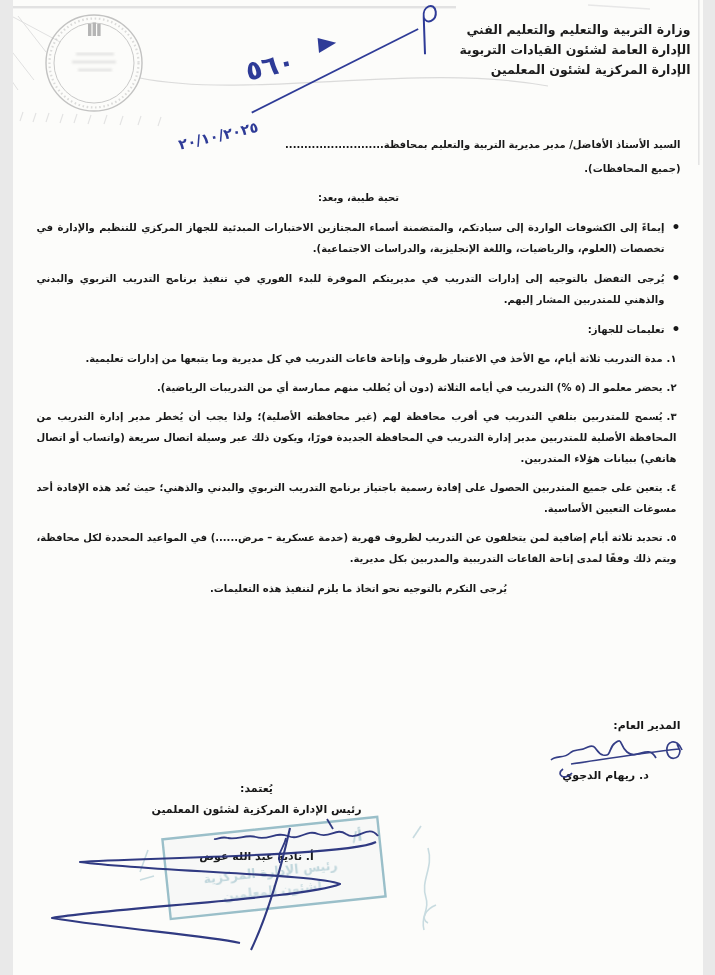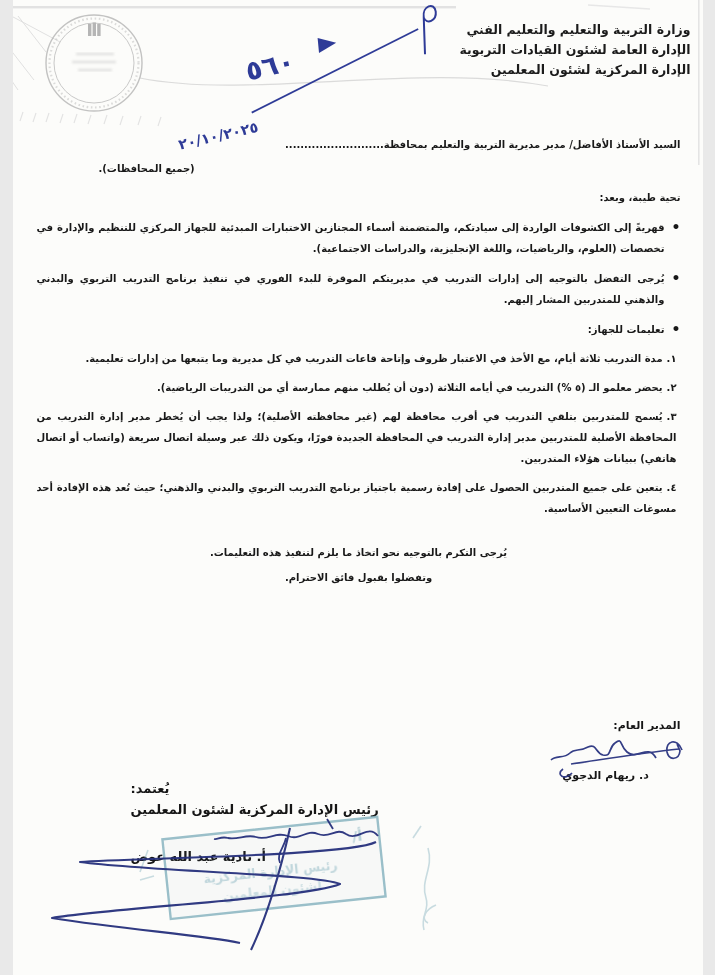--- a/index.html
+++ b/index.html
@@ -19,37 +19,37 @@
     text-align:right;font-size:12.5px;font-weight:bold;line-height:20px;
     color:#1b1b1b;letter-spacing:-0.2px;
   }
   
   .flow{
     position:absolute;top:134px;right:22px;left:24px;
     font-size:10px;font-weight:bold;line-height:21px;color:#181818;
   }
   .toLine{white-space:nowrap;}
   .dots{letter-spacing:0.5px;font-weight:bold;}
-  .scopeLine{text-align:left;padding-left:62px;margin-top:3px;}
-  .greet{text-align:right;margin-top:8px;}
+  .scopeLine{text-align:right;padding-left:62px;margin-top:3px;}
+  .greet{text-align:center;margin-top:8px;}
   .bul{position:relative;margin-top:9px;padding-right:16px;text-align:justify;}
   .bul::before{content:"•";position:absolute;right:0;top:0;font-size:14px;}
   .item{margin-top:8px;padding-right:4px;text-align:justify;}
   .item .num{margin-left:4px;}
-  .closing{ text-align:center;margin-top:23px;font-weight:bold;}
+  .closing{ text-align:center;margin-top:9px;font-weight:bold;}
   .closing2{text-align:center;margin-top:4px;font-weight:bold;}
   
   .sigR{
     position:absolute;top:716px;right:22px;width:190px;
     font-size:11px;font-weight:bold;text-align:right;line-height:20px;
   }
   .sigR .name{margin-top:30px;text-align:center;padding-left:40px;}
   .sigL{
     position:absolute;top:778px;left:118px;width:252px;
-    font-size:13px;font-weight:bold;text-align:left;line-height:21px;
+    font-size:11px;font-weight:bold;text-align:center;line-height:21px;
   }
   .sigL .name{margin-top:26px;}
   
   .art{position:absolute;inset:0;pointer-events:none;}
 </style>
 </head>
 <body>
 
 <div class="page">
 
@@ -57,31 +57,31 @@
     <div>وزارة التربية والتعليم والتعليم الفني</div>
     <div>الإدارة العامة لشئون القيادات التربوية</div>
     <div>الإدارة المركزية لشئون المعلمين</div>
   </div>
 
   <div class="flow">
     <div class="toLine"><span>السيد الأستاذ الأفاضل/ مدير مديرية التربية والتعليم بمحافظة</span><span class="dots">..........................</span></div>
     <div class="scopeLine">(جميع المحافظات).</div>
     <div class="greet">تحية طيبة، وبعد:</div>
 
-    <div class="bul">قهريةً إلى الكشوفات الواردة إلى سيادتكم، والمتضمنة أسماء المجتازين الاختبارات المبدئية للجهاز المركزي للتنظيم والإدارة في تخصصات (العلوم، والرياضيات، واللغة الإنجليزية، والدراسات الاجتماعية).</div>
+    <div class="bul">إيماءً إلى الكشوفات الواردة إلى سيادتكم، والمتضمنة أسماء المجتازين الاختبارات المبدئية للجهاز المركزي للتنظيم والإدارة في تخصصات (العلوم، والرياضيات، واللغة الإنجليزية، والدراسات الاجتماعية).</div>
     <div class="bul">يُرجى التفضل بالتوجيه إلى إدارات التدريب في مديريتكم الموقرة للبدء الفوري في تنفيذ برنامج التدريب التربوي والبدني والذهني للمتدربين المشار إليهم.</div>
     <div class="bul">تعليمات للجهاز:</div>
 
     <div class="item"><span class="num">١.</span><span>مدة التدريب ثلاثة أيام، مع الأخذ في الاعتبار ظروف وإتاحة قاعات التدريب في كل مديرية وما يتبعها من إدارات تعليمية.</span></div>
     <div class="item"><span class="num">٢.</span><span>يحضر معلمو الـ (٥ %) التدريب في أيامه الثلاثة (دون أن يُطلب منهم ممارسة أي من التدريبات الرياضية).</span></div>
     <div class="item"><span class="num">٣.</span><span>يُسمح للمتدربين بتلقي التدريب في أقرب محافظة لهم (غير محافظته الأصلية)؛ ولذا يجب أن يُخطر مدير إدارة التدريب من المحافظة الأصلية للمتدربين مدير إدارة التدريب في المحافظة الجديدة فورًا، ويكون ذلك عبر وسيلة اتصال سريعة (واتساب أو اتصال هاتفي) ببيانات هؤلاء المتدربين.</span></div>
     <div class="item"><span class="num">٤.</span><span>يتعين على جميع المتدربين الحصول على إفادة رسمية باجتياز برنامج التدريب التربوي والبدني والذهني؛ حيث تُعد هذه الإفادة أحد مسوغات التعيين الأساسية.</span></div>
+    <div class="item"><span class="num">٥.</span><span>تحديد ثلاثة أيام إضافية لمن يتخلفون عن التدريب لظروف قهرية (خدمة عسكرية – مرض......) في المواعيد المحددة لكل محافظة، ويتم ذلك وفقًا لمدى إتاحة القاعات التدريبية والمدربين بكل مديرية.</span></div>
 
     <div class="closing">يُرجى التكرم بالتوجيه نحو اتخاذ ما يلزم لتنفيذ هذه التعليمات.</div>
-    <div class="closing2">وتفضلوا بقبول فائق الاحترام.</div>
   </div>
 
   <div class="sigR">
     <div>المدير العام:</div>
     <div class="name">د. ريهام الدجوي</div>
   </div>
 
   <div class="sigL">
     <div>يُعتمد:</div>
     <div>رئيس الإدارة المركزية لشئون المعلمين</div>

